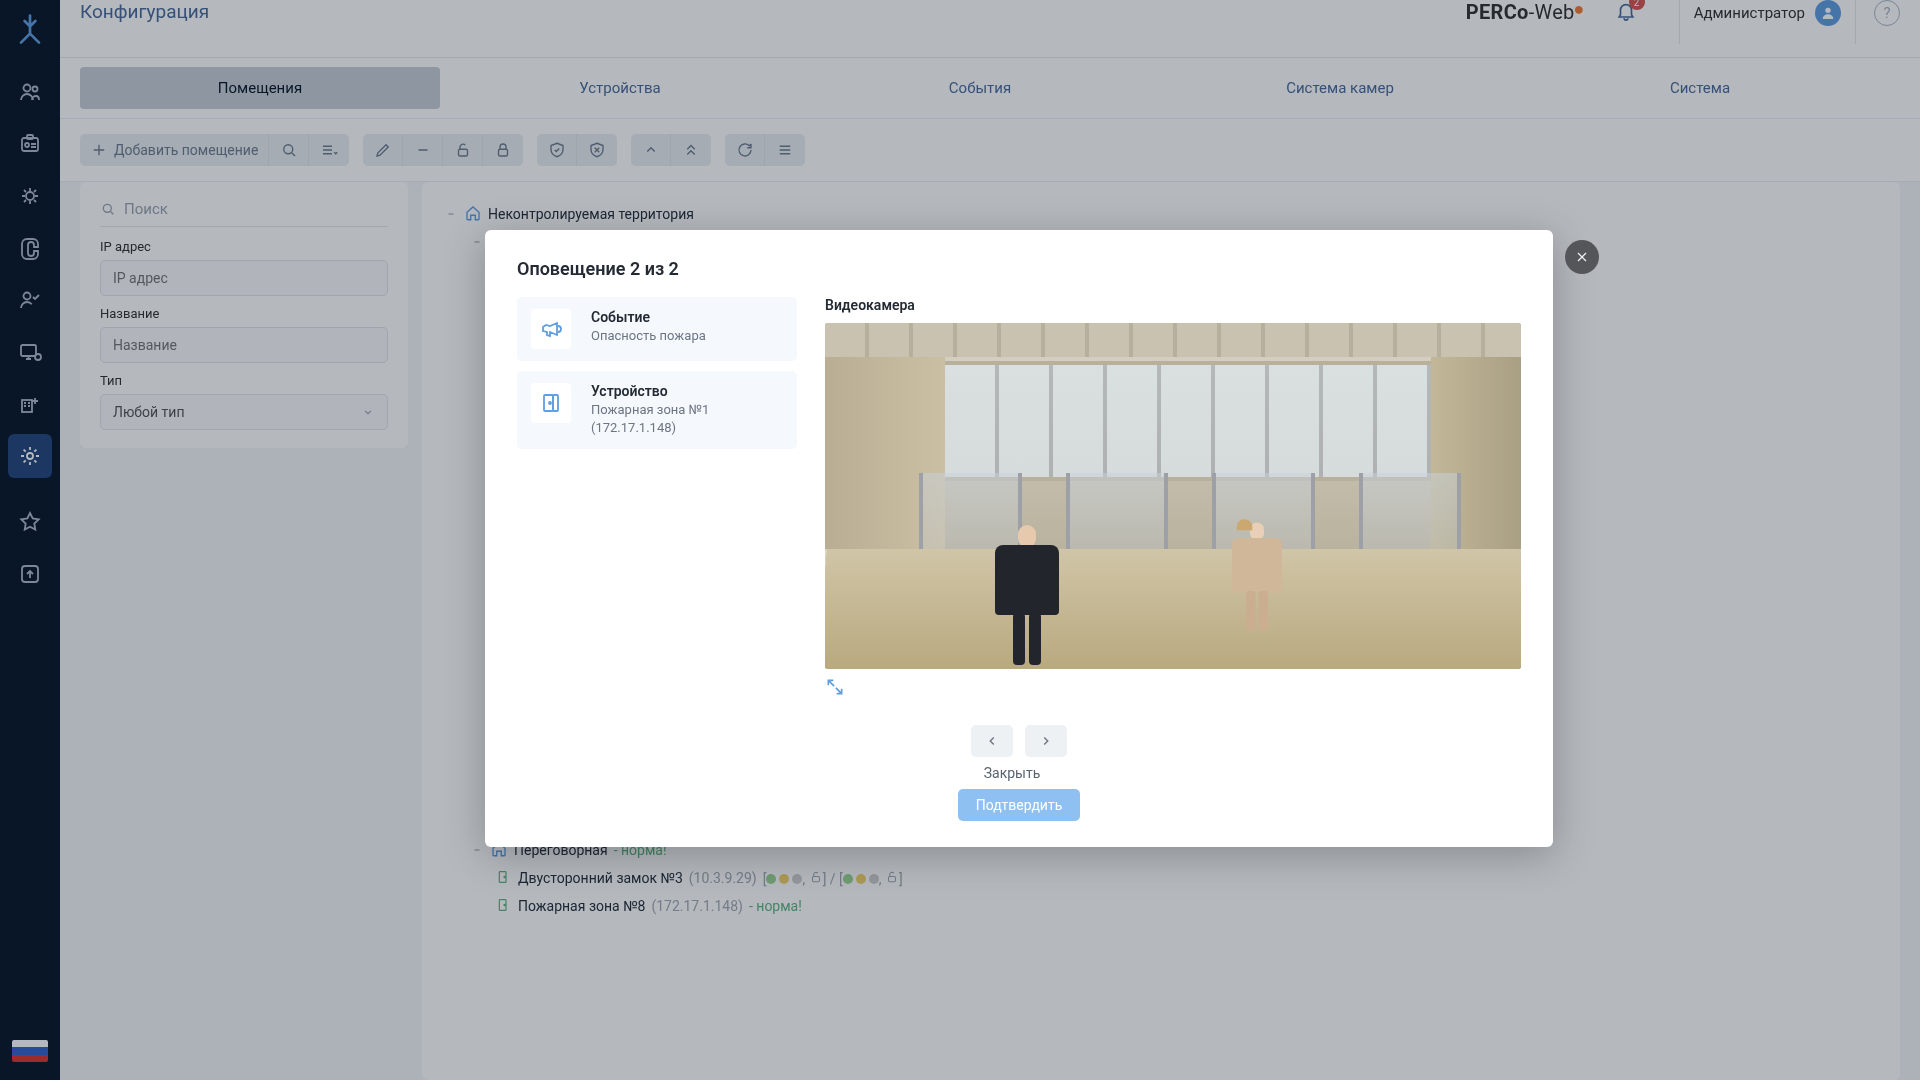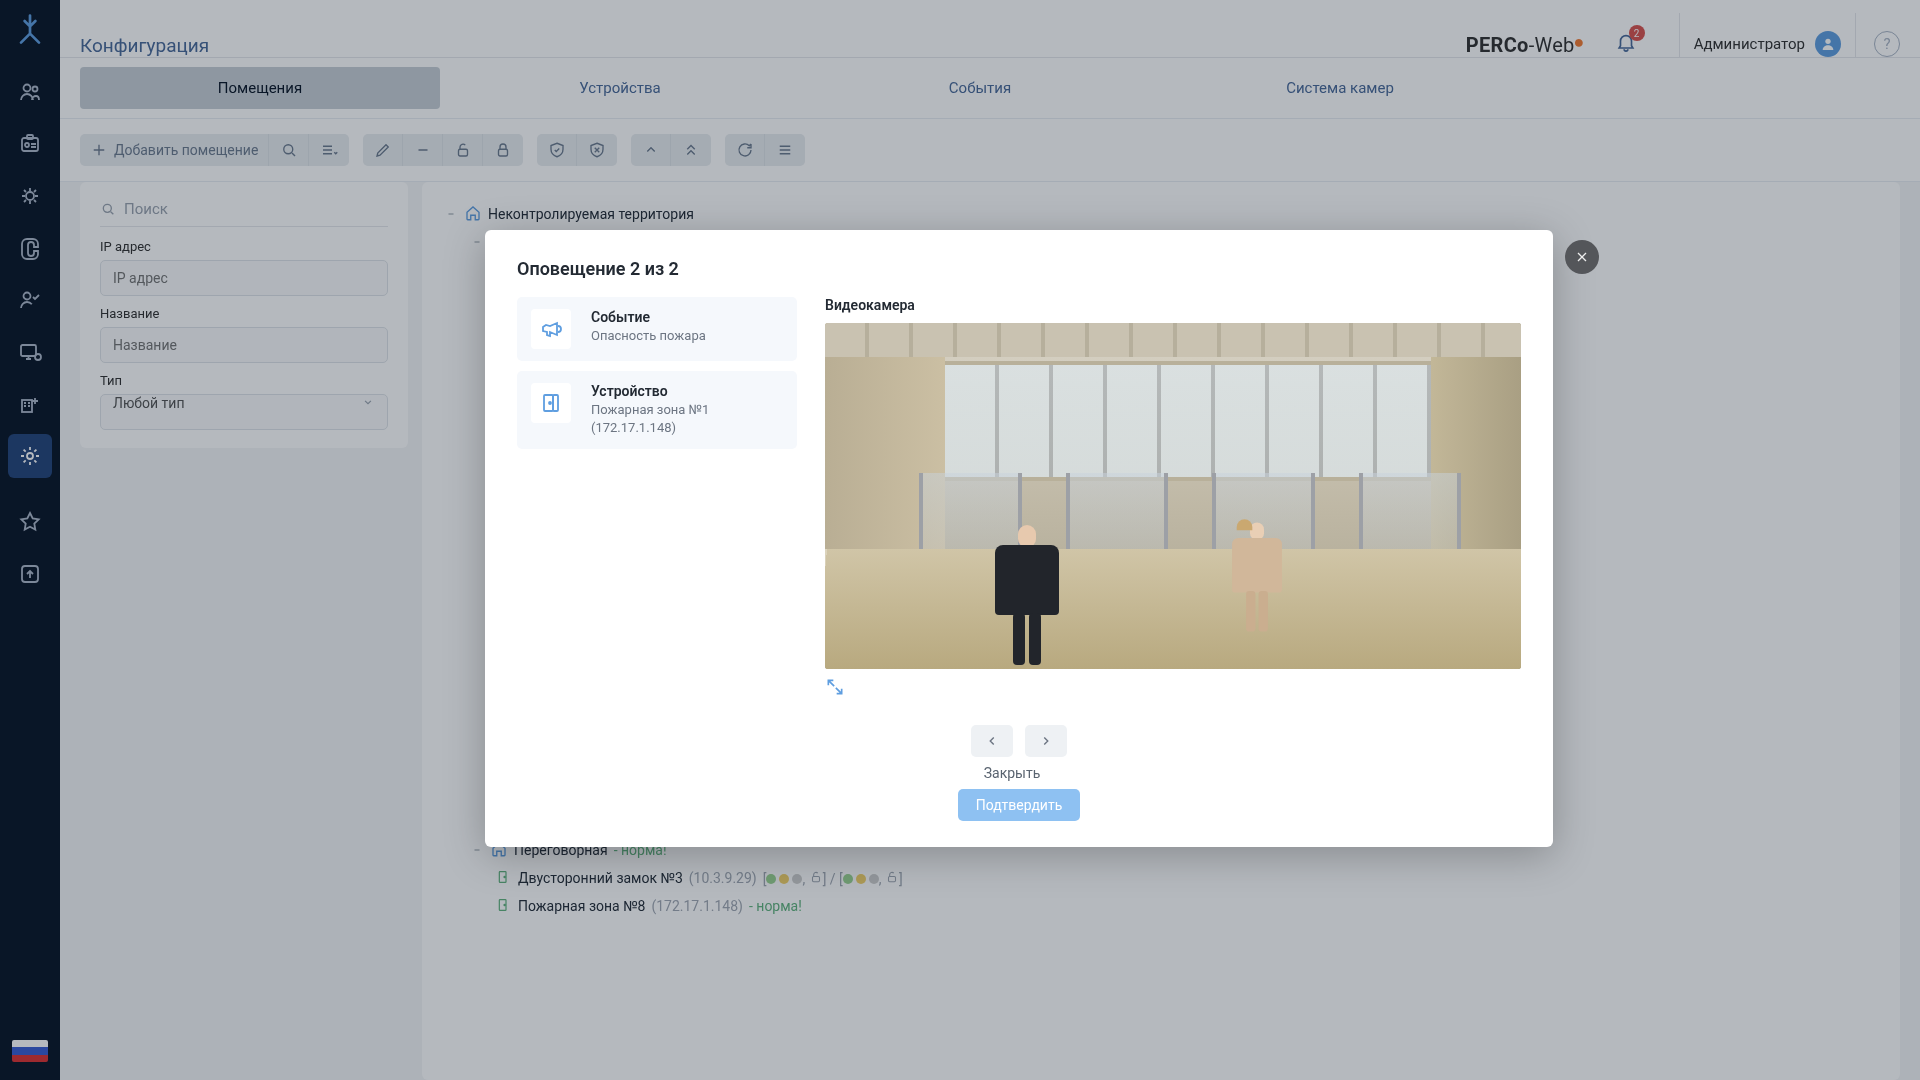--- a/index.html
+++ b/index.html
@@ -10,21 +10,21 @@
 .sidebar .logo svg { width:36px; height:36px; }
 .sidebar .nav-item { width:44px; height:44px; display:flex; align-items:center; justify-content:center; margin:4px 0; border-radius:6px; cursor:pointer; }
 .sidebar .nav-item.active { background:#25457a; }
 .sidebar .nav-item svg { width:24px; height:24px; stroke:#aeb9cb; fill:none; stroke-width:1.8; }
 .sidebar .nav-item.active svg { stroke:#fff; }
 .sidebar .spacer { flex:1; }
 .sidebar .flag { width:36px; height:22px; margin-bottom:18px; display:flex; flex-direction:column; border-radius:2px; overflow:hidden; }
 .sidebar .flag .s { flex:1; }
 .sidebar .flag .w { background:#fff; } .sidebar .flag .b { background:#3a5ed3; } .sidebar .flag .r { background:#d33; }
 
-.header { position:absolute; left:60px; top:0; right:0; height:58px; background:#fff; display:flex; align-items:flex-end; padding:0 20px; border-bottom:1px solid #e5e7eb; }
+.header { position:absolute; left:60px; top:0; right:0; height:58px; background:#fff; display:flex; align-items:flex-start; padding:0 20px; border-bottom:1px solid #e5e7eb; }
 .header .page-title { font-size:19px; color:#4a6a9a; font-weight:400; }
 .header .spacer { flex:1; }
 .header .brand { font-size:20px; font-weight:700; color:#333; letter-spacing:0.3px; position:relative; }
 .header .brand .web { font-weight:400; }
 .header .brand .dot { color:#f37b33; position:absolute; top:-2px; right:-10px; font-size:18px; }
 .header .bell-wrap { position:relative; margin:0 28px 0 40px; cursor:pointer; }
 .header .bell-wrap svg { width:22px; height:22px; stroke:#4a6a9a; fill:none; stroke-width:1.8; }
 .header .badge { position:absolute; top:-6px; right:-8px; background:#d9534f; color:#fff; font-size:10px; min-width:16px; height:16px; border-radius:8px; display:flex; align-items:center; justify-content:center; padding:0 4px; }
 .header .divider { width:1px; height:44px; background:#e5e7eb; margin:0 14px; }
 .header .user { display:flex; align-items:center; gap:10px; color:#333; font-size:15px; }
@@ -43,21 +43,21 @@
 .tool-btn:last-child { border-right:0; }
 .tool-btn svg { width:18px; height:18px; stroke:#6c7b8f; fill:none; stroke-width:1.8; }
 .tool-btn .label { font-size:14px; color:#6c7b8f; margin-left:6px; }
 
 .content { position:absolute; left:60px; top:182px; right:0; bottom:0; display:flex; padding:0; }
 .filter-panel { width:328px; margin:0 0 0 20px; background:#fff; border-radius:6px; padding:18px 20px; height:fit-content; }
 .filter-panel .search-row { display:flex; align-items:center; gap:8px; color:#9aa3af; font-size:15px; border-bottom:1px solid #e5e7eb; padding-bottom:8px; margin-bottom:12px; }
 .filter-panel .search-row svg { width:16px; height:16px; stroke:#9aa3af; fill:none; stroke-width:2; }
 .filter-panel label { display:block; font-size:13px; color:#333; margin:10px 0 6px; }
 .filter-panel .inp { width:100%; height:36px; border:1px solid #dfe3e8; border-radius:5px; background:#f9fafb; padding:0 12px; font-size:14px; color:#555; }
-.filter-panel .sel { display:flex; justify-content:space-between; }
+.filter-panel .sel { display:flex; align-items:center; justify-content:space-between; }
 .filter-panel .sel svg { width:14px; height:14px; stroke:#9aa3af; fill:none; stroke-width:2; }
 
 .tree-panel { flex:1; background:#fff; margin:0 20px 0 14px; border-radius:6px; padding:18px 22px; font-size:14px; color:#333; }
 .tree-row { display:flex; align-items:center; height:28px; gap:6px; }
 .tree-indent-1 { margin-left:0; } .tree-indent-2 { margin-left:26px; } .tree-indent-3 { margin-left:52px;align-items:center; }
 .tree-toggle { width:14px; height:14px; display:flex; align-items:center; justify-content:center; }
 .tree-toggle svg { width:10px; height:10px; stroke:#7b8793; fill:none; stroke-width:2; }
 .tree-house svg { width:18px; height:18px; stroke:#5f9ee0; fill:none; stroke-width:1.8; }
 .tree-device svg { width:16px; height:16px; stroke:#62b37f; fill:none; stroke-width:1.8; }
 .tree-name { color:#262f3a; }
@@ -215,20 +215,21 @@
   </div>
   <div class="divider"></div>
   <div class="help">?</div>
 </div>
 
 <div class="tabbar">
   <div class="tab active">Помещения</div>
   <div class="tab">Устройства</div>
   <div class="tab">События</div>
   <div class="tab">Система камер</div>
+  <div class="tab">Система</div>
 </div>
 
 <div class="toolbar">
   <div class="tool-group">
     <div class="tool-btn">
         <svg viewBox="0 0 24 24">
           <path d="M12 5v14M5 12h14"></path>
         </svg>
         <span class="label">Добавить помещение</span>
       </div>

